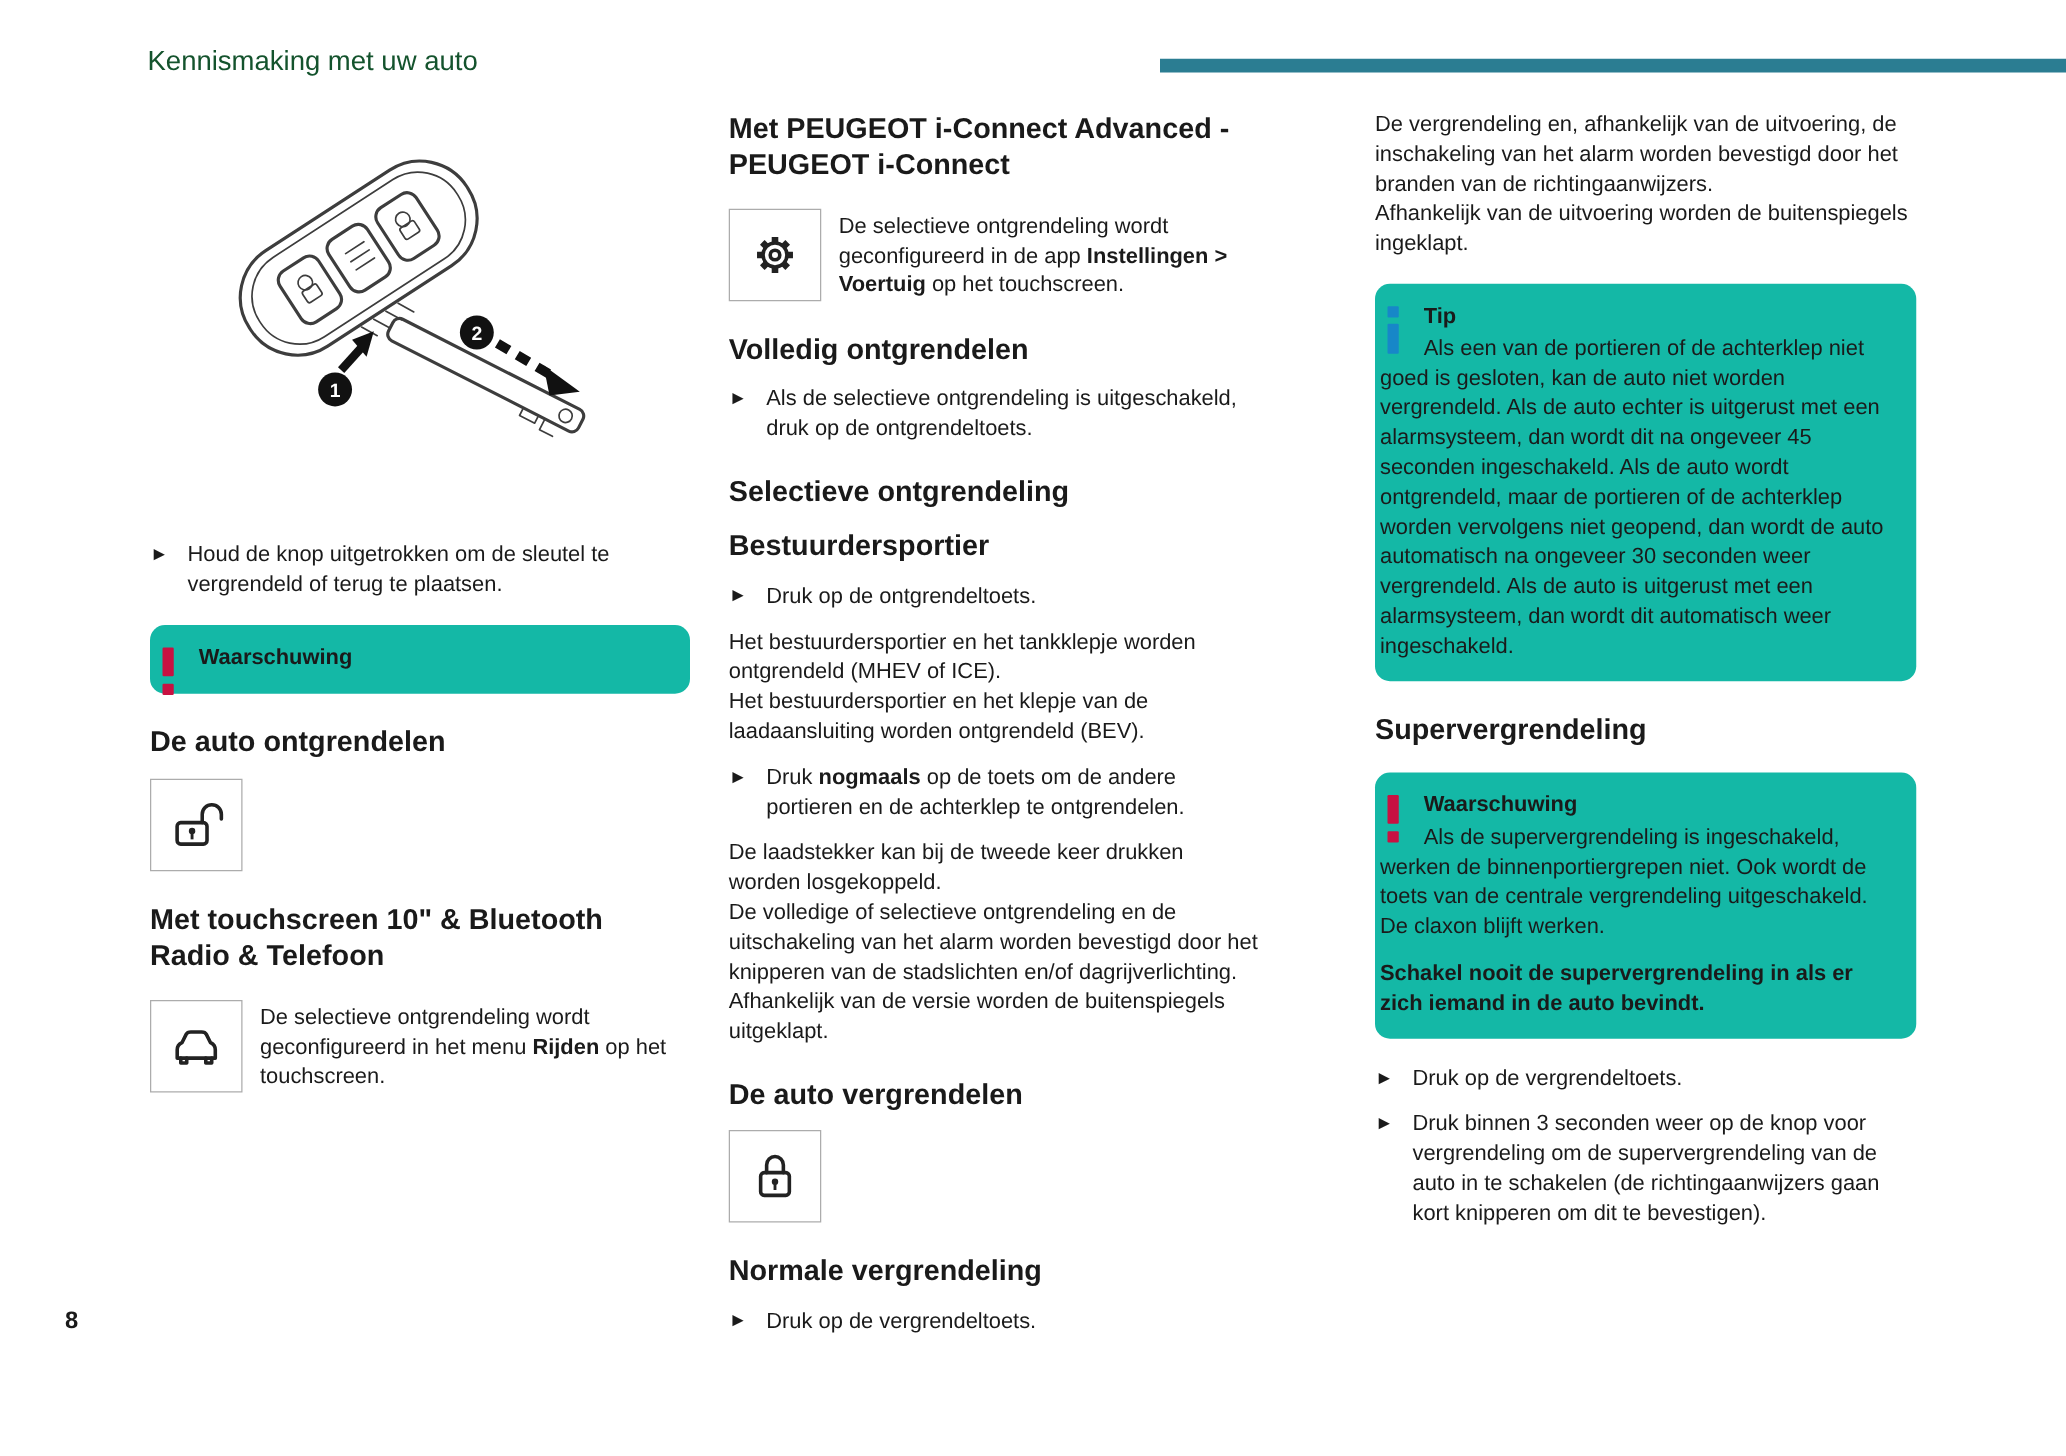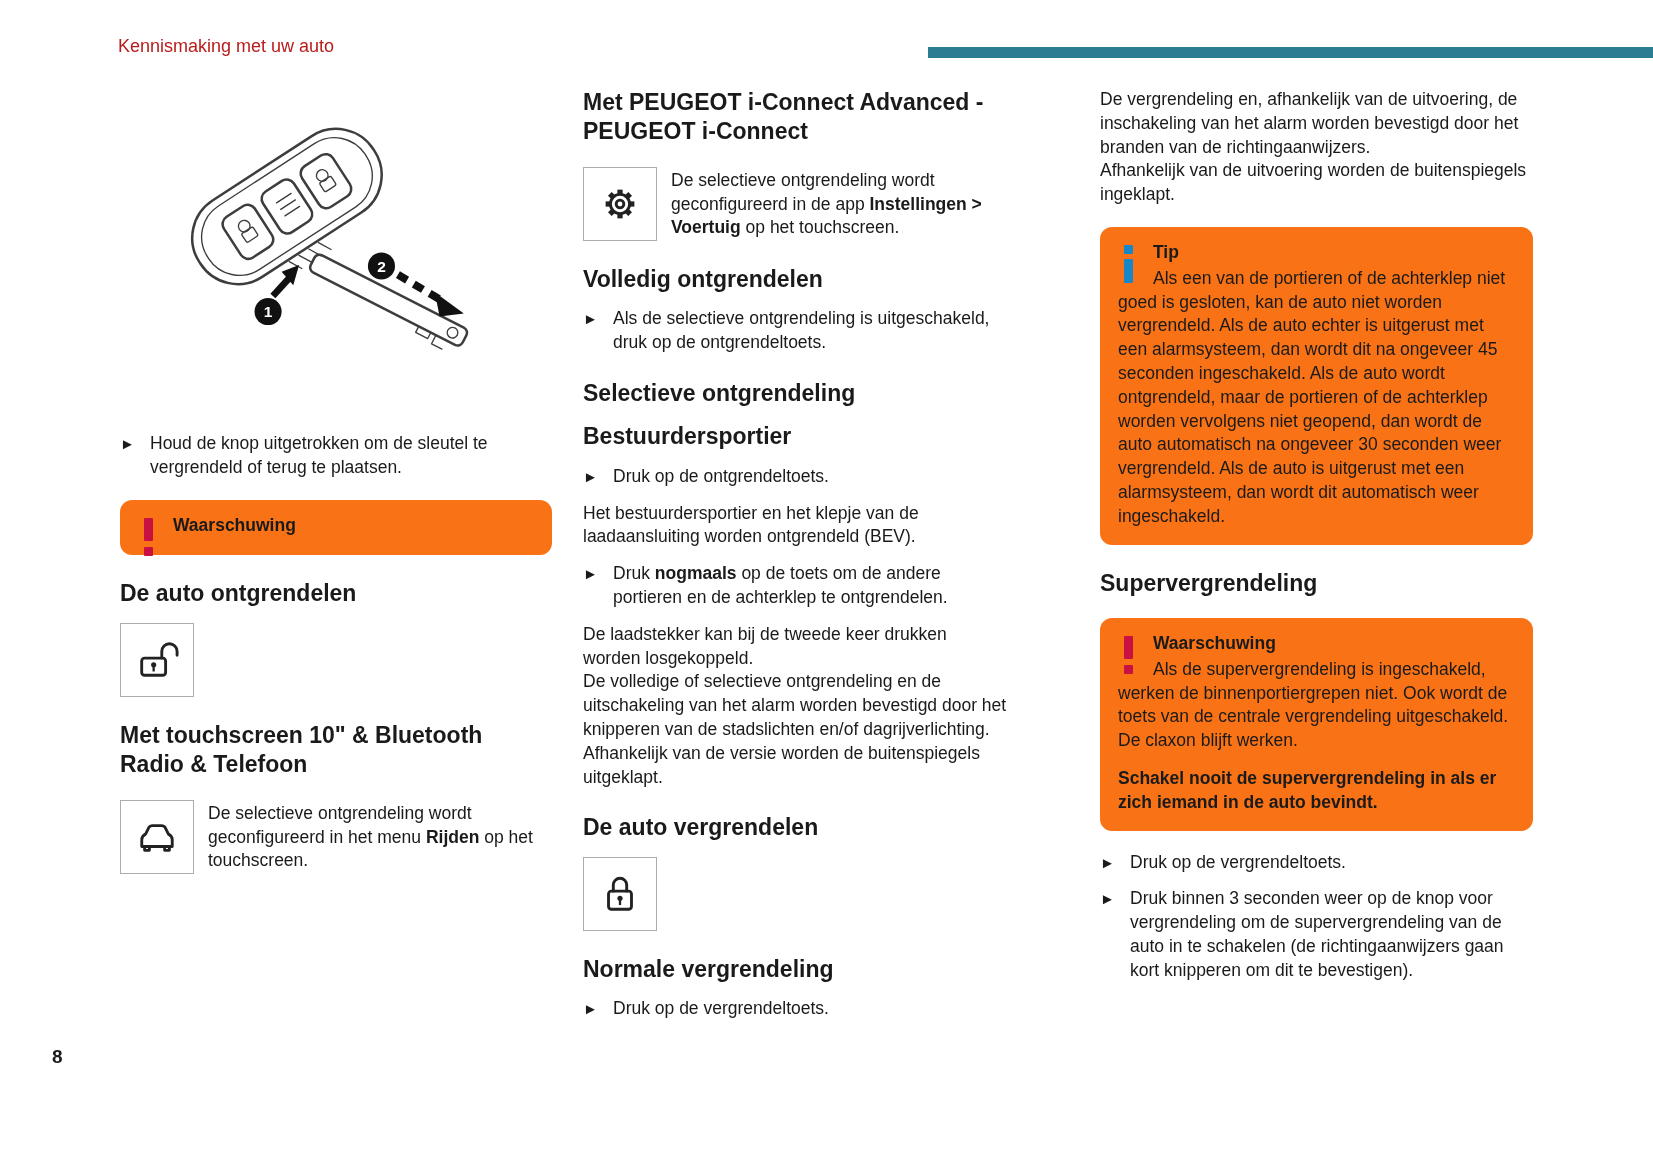--- a/index.html
+++ b/index.html
@@ -1,39 +1,39 @@
 <!DOCTYPE html>
 <html><head>
 <meta charset="utf-8">
 <style>
   *{box-sizing:border-box;margin:0;padding:0}
   html,body{background:#fff}
   body{
     width:1653px;height:1165px;position:relative;overflow:hidden;
     font-family:"Liberation Sans",sans-serif;color:#1a1a1a;
   }
-  .running-header{position:absolute;left:118px;top:36px;font-size:18px;color:#b91c1c}
+  .running-header{position:absolute;left:118px;top:36px;font-size:22px;color:#14532d}
   .accent-bar{position:absolute;left:928px;top:47px;width:725px;height:11px;background:#2b7d92}
   .pagenum{position:absolute;left:52px;top:1046px;font-size:19px;font-weight:bold}
 
   .col{position:absolute;font-size:17.5px;line-height:1.36}
   .col1{left:120px;top:80px;width:432px}
   .col2{left:583px;top:88px;width:424px}
   .col3{left:1100px;top:88px;width:433px}
   .col > :first-child{margin-top:0}
 
   h2.h{font-size:23px;font-weight:bold;line-height:1.28;margin:24px 0 10px}
   h2.h.tight{margin-top:14px}
   p.body{margin:0}
 
   .bullet{display:flex;gap:9px;margin:13px 0}
   .bullet .tri{flex:0 0 21px;font-size:15px;padding-top:2px}
   .bullet .btxt{flex:1}
 
-  .notice{background:#f97316;border-radius:12px;padding:14px 18px 16px 18px;margin:20px 0}
+  .notice{background:#14b8a6;border-radius:12px;padding:14px 18px 16px 4px;margin:20px 0}
   .notice .nicon{float:left;width:19px;height:44px;margin:3px 14px 2px 2px}
   .notice .ntitle{display:block;font-weight:bold;margin-bottom:2px}
   .notice .nstrong{display:block;font-weight:bold;margin-top:14px;clear:left}
   .wred{fill:#c81142}
   .wblue{fill:#1787c8}
 
   .iconbox{width:74px;height:74px;border:1px solid #acacac;background:#fff;
     display:flex;align-items:center;justify-content:center;flex:0 0 74px;margin:14px 0}
   .icon-row{display:flex;gap:14px;margin:20px 0;align-items:flex-start}
   .icon-row .iconbox{margin:0}
@@ -160,20 +160,21 @@
   </div>
 
   <h2 class="h">Selectieve ontgrendeling</h2>
   <h2 class="h tight">Bestuurdersportier</h2>
 
   <div class="bullet">
     <span class="tri">►</span>
     <span class="btxt">Druk op de ontgrendeltoets.</span>
   </div>
 
+  <p class="body">Het bestuurdersportier en het tankklepje worden ontgrendeld (MHEV of ICE).</p>
   <p class="body">Het bestuurdersportier en het klepje van de laadaansluiting worden ontgrendeld (BEV).</p>
 
   <div class="bullet">
     <span class="tri">►</span>
     <span class="btxt">
       <span>Druk </span><b>nogmaals</b><span> op de toets om de andere portieren en de achterklep te ontgrendelen.</span>
     </span>
   </div>
 
   <p class="body">De laadstekker kan bij de tweede keer drukken worden losgekoppeld.</p>

